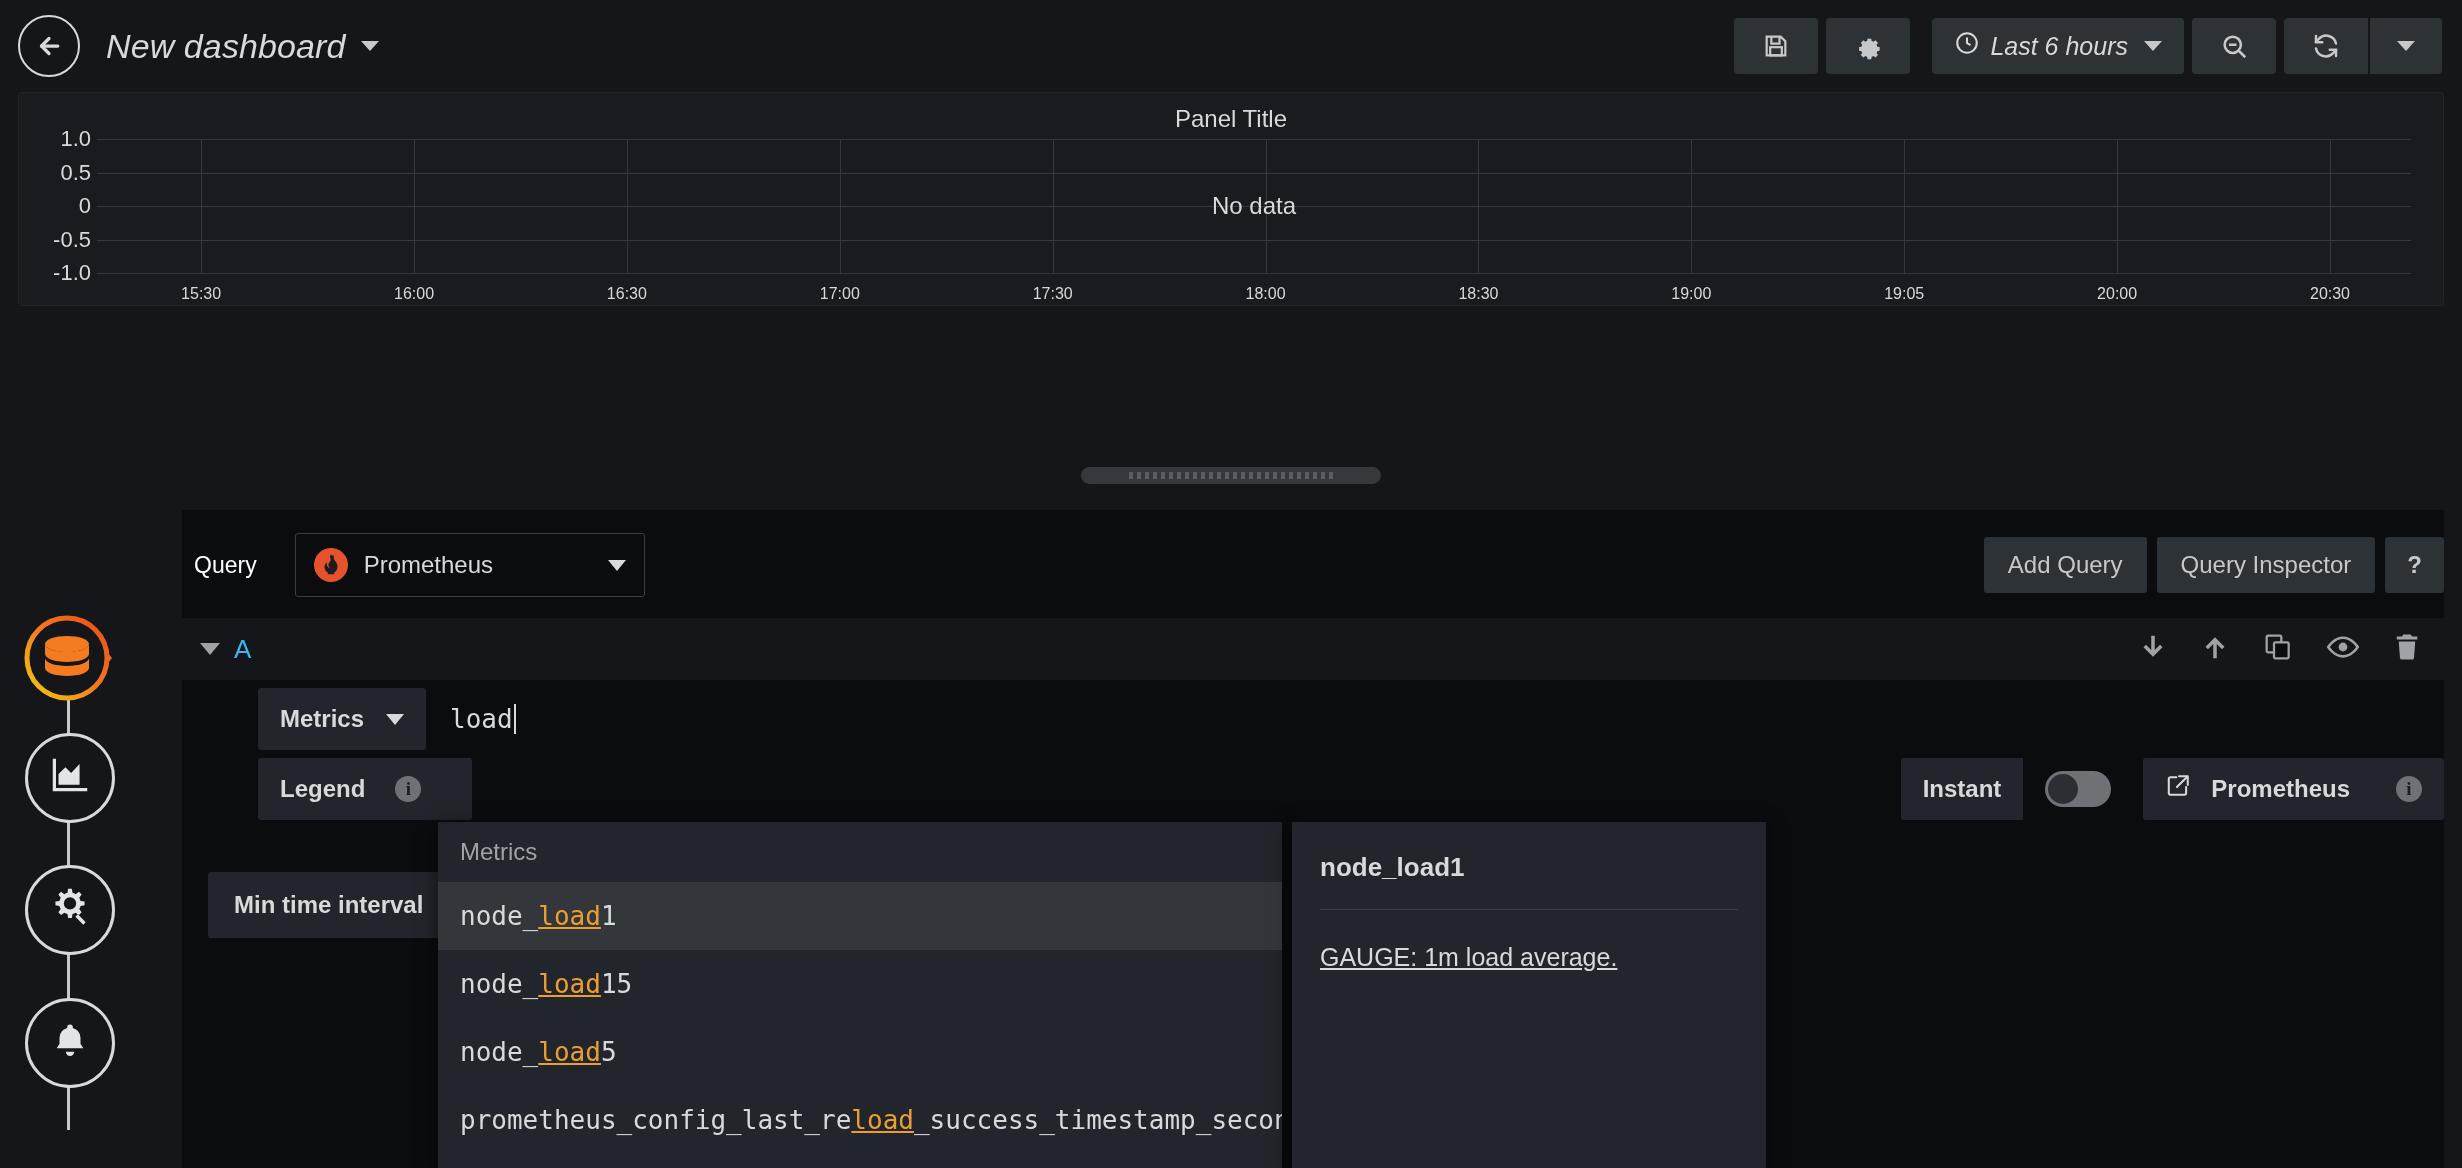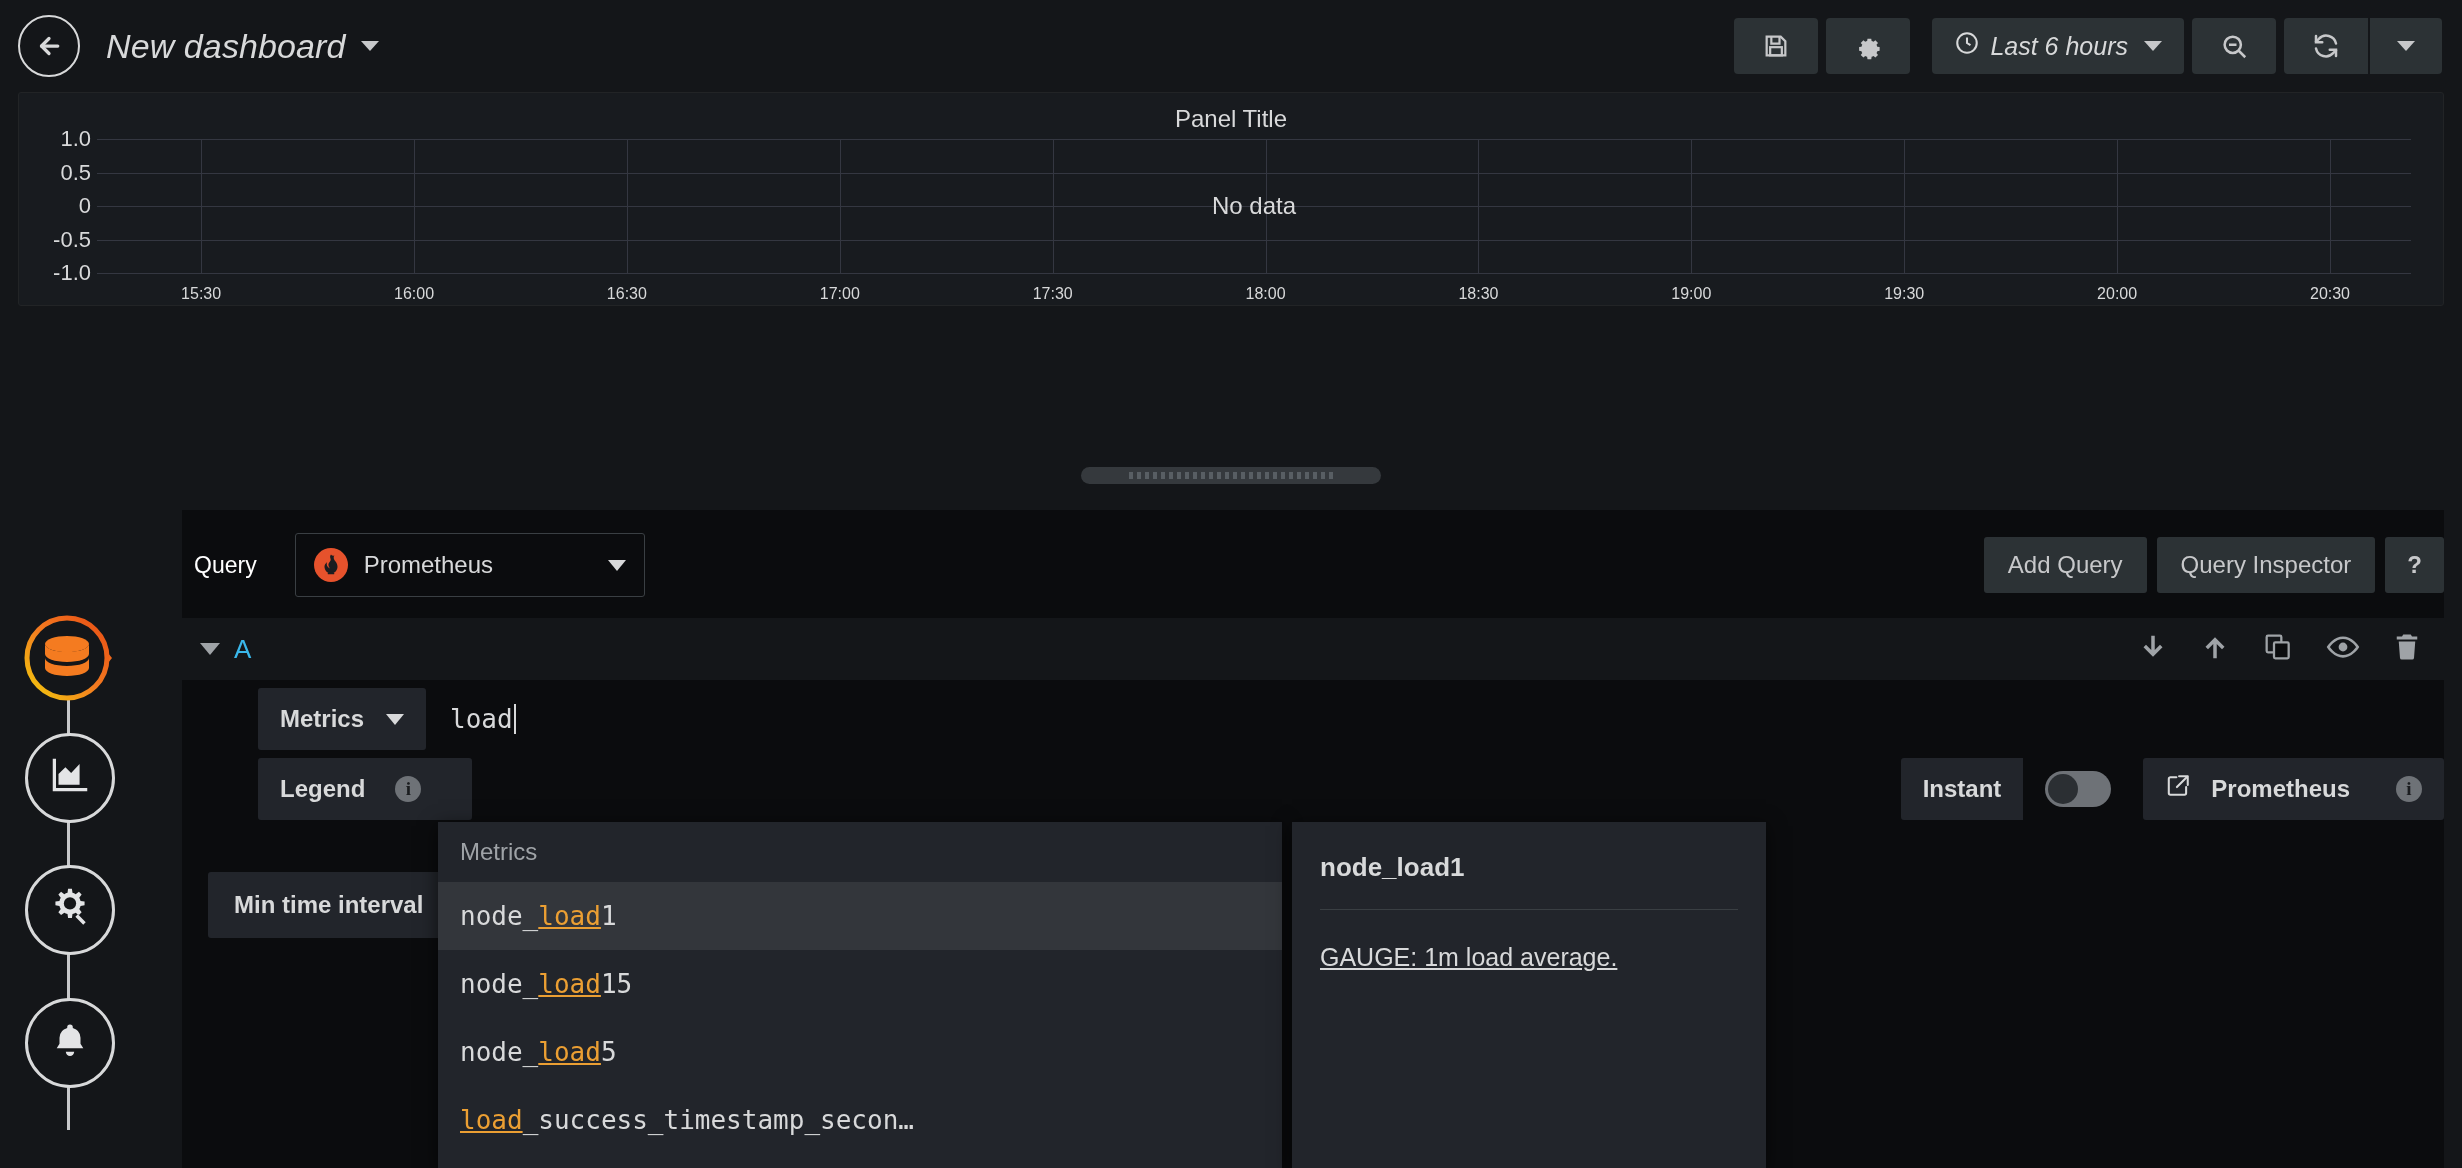--- a/index.html
+++ b/index.html
@@ -379,21 +379,21 @@
       </div>
       <div class="xaxis">
         <div class="xtick" style="left:4.5%">15:30</div>
         <div class="xtick" style="left:13.7%">16:00</div>
         <div class="xtick" style="left:22.9%">16:30</div>
         <div class="xtick" style="left:32.1%">17:00</div>
         <div class="xtick" style="left:41.3%">17:30</div>
         <div class="xtick" style="left:50.5%">18:00</div>
         <div class="xtick" style="left:59.7%">18:30</div>
         <div class="xtick" style="left:68.9%">19:00</div>
-        <div class="xtick" style="left:78.1%">19:30</div>
+        <div class="xtick" style="left:78.1%">19:05</div>
         <div class="xtick" style="left:87.3%">20:00</div>
         <div class="xtick" style="left:96.5%">20:30</div>
 
       </div>
     </div>
   </div>
 
   <div class="drag-handle">
     <i></i>
       <i></i>
@@ -593,20 +593,21 @@
       <span>node_</span>
         <span class="hl">load</span>
         <span>15</span>
     </div>
     <div class="ta-item">
       <span>node_</span>
         <span class="hl">load</span>
         <span>5</span>
     </div>
     <div class="ta-item">
+      <span>prometheus_config_last_re</span>
         <span class="hl">load</span>
         <span>_success_timestamp_secon…</span>
     </div>
   </div>
 
   <div class="tadoc">
     <div class="tadoc-title">node_load1</div>
     <div class="tadoc-sep"></div>
     <div class="tadoc-body">GAUGE: 1m load average.</div>
   </div>

